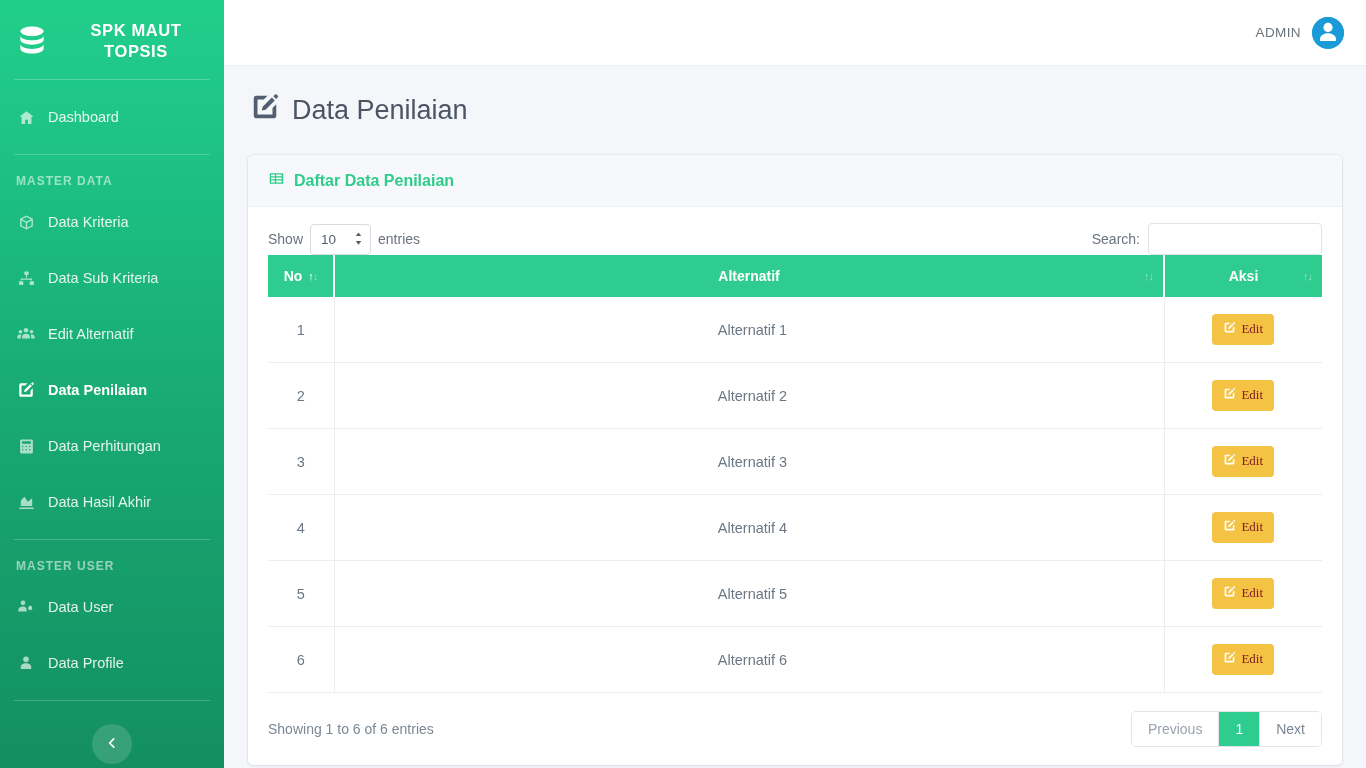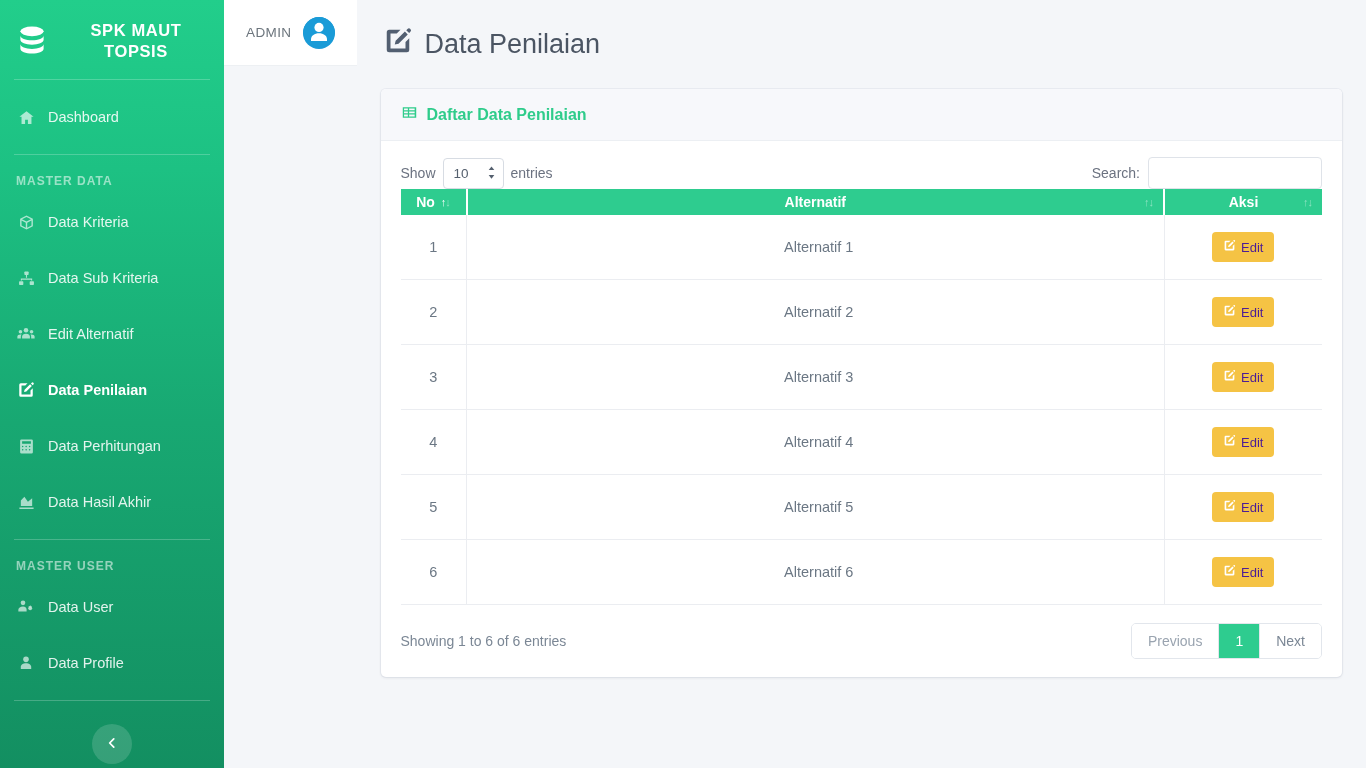--- a/index.html
+++ b/index.html
@@ -42,21 +42,21 @@
   }
   .collapse-wrap { display: flex; justify-content: center; padding-top: 14px; }
   .collapse-btn {
     width: 40px; height: 40px; border-radius: 50%;
     background: rgba(255,255,255,.15); border: none;
     display: flex; align-items: center; justify-content: center;
     cursor: pointer; color: #fff;
   }
 
   
-  .main { flex: 1; height: 768px; display: flex; flex-direction: row; background: #f4f6f9; overflow: hidden; }
+  .main { flex: 1; height: 768px; display: flex; flex-direction: column; background: #f4f6f9; overflow: hidden; }
   .topbar {
     height: 66px; background: #ffffff; display: flex; align-items: center;
     justify-content: flex-end; padding: 0 22px; gap: 11px;
     border-bottom: 1px solid #edf0f3;
   }
   .topbar-user { font-size: 13.5px; color: #6c757d; letter-spacing: .4px; }
   .avatar {
     width: 32px; height: 32px; border-radius: 50%; background: #1a9bd7;
     display: flex; align-items: center; justify-content: center; overflow: hidden;
   }
@@ -95,21 +95,21 @@
   .dt-filter { display: flex; align-items: center; gap: 8px; font-size: 14px; color: #6b7280; }
   .dt-input {
     border: 1px solid #dfe3e9; border-radius: 4px; height: 32px; width: 174px;
     padding: 0 8px; font-size: 13.5px; color: #333; outline: none;
     font-family: "Liberation Sans", sans-serif; background: #fff;
   }
 
   table.dt { width: 100%; border-collapse: collapse; table-layout: fixed; }
   table.dt thead th {
     background: #2ecc8f; color: #ffffff; font-size: 14px; font-weight: bold;
-    padding: 5px 12px; text-align: center; position: relative;
+    padding: 13px 12px; text-align: center; position: relative;
     border-right: 2px solid #ffffff; border-bottom: none;
   }
   table.dt thead th:last-child { border-right: none; }
   .th-inner { display: inline-flex; align-items: center; gap: 6px; }
   .sort-ar { font-size: 11px; letter-spacing: -1px; }
   .sort-ar .up { color: rgba(255,255,255,.45); }
   .sort-ar .dn { color: rgba(255,255,255,.45); }
   .sort-ar.asc .up { color: #ffffff; }
   th.col-no { width: 66px; }
   th.col-aksi { width: 158px; }
@@ -120,24 +120,24 @@
     padding: 17px 12px; font-size: 14.5px; color: #6b7784;
     border-bottom: 1px solid #ebedf1; border-right: 1px solid #ebedf1;
     background: #fff;
   }
   table.dt tbody td:last-child { border-right: none; }
   table.dt tbody td.c-no { text-align: center; width: 66px; }
   table.dt tbody td.c-alt { text-align: center; padding-left: 19px; }
   table.dt tbody td.c-aksi { text-align: center; }
 
   .btn-edit {
-    display: inline-flex; align-items: center; gap: 5px;
-    background: #f5c344; color: #4c1d95; border: none; border-radius: 4px;
+    display: inline-flex; align-items: flex-start; gap: 5px;
+    background: #f5c344; color: #7f1d1d; border: none; border-radius: 4px;
     padding: 7px 11px; font-size: 13px; cursor: pointer;
-    font-family: Liberation Sans, sans-serif;
+    font-family: Liberation Serif, serif;
   }
 
   .dt-bottom { display: flex; align-items: center; justify-content: space-between; padding-top: 18px; }
   .dt-info { font-size: 14px; color: #7b8795; }
   .pager { display: flex; border: 1px solid #e2e6ec; border-radius: 5px; overflow: hidden; background: #fff; }
   .pg {
     padding: 9px 16px; font-size: 14px; color: #7b8795; cursor: pointer;
     border-right: 1px solid #e2e6ec; background: #fff; user-select: none;
   }
   .pg:last-child { border-right: none; }

